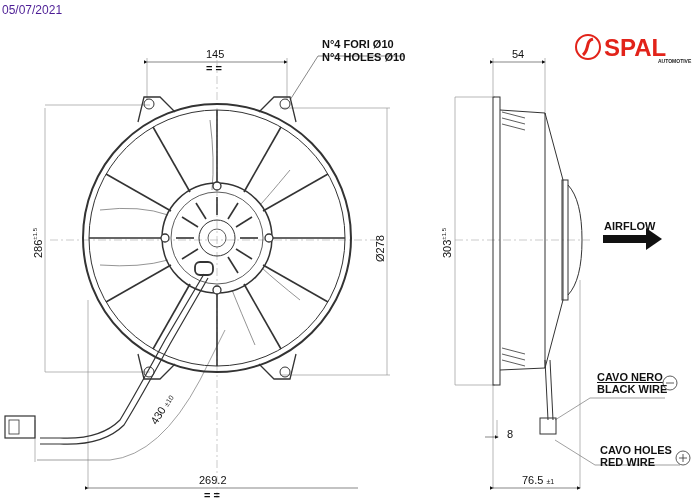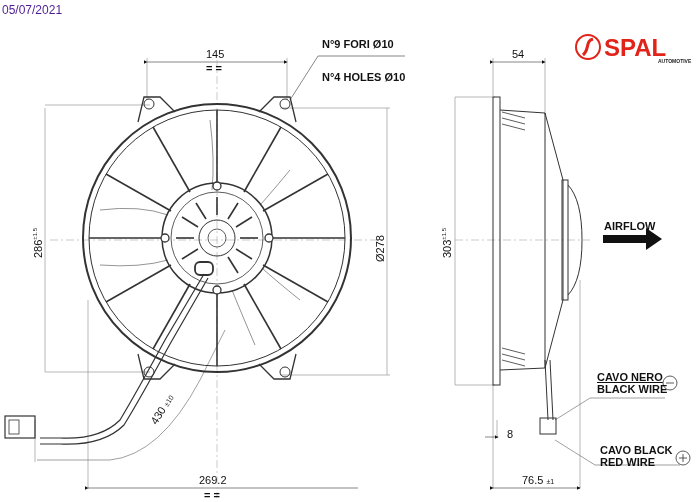--- a/index.html
+++ b/index.html
@@ -162,32 +162,32 @@
   </g>
   <g stroke="#333" fill="none" stroke-width="0.8">
     <circle cx="670" cy="383" r="7"></circle>
     <line x1="666" y1="383" x2="674" y2="383"></line>
     <circle cx="683" cy="458" r="7"></circle>
     <line x1="679" y1="458" x2="687" y2="458"></line>
     <line x1="683" y1="454" x2="683" y2="462"></line>
   </g>
 </svg>
 
-<div class="lbl" style="left:322px;top:38px;">N°9 FORI Ø10</div>
-<div class="lbl" style="left:322px;top:51px;margin-top:20px;">N°4 HOLES Ø10</div>
+<div class="lbl" style="left:322px;top:38px;">N°4 FORI Ø10</div>
+<div class="lbl" style="left:322px;top:51px;">N°4 HOLES Ø10</div>
 <div class="dim" style="left:206px;top:48px;">145</div>
 <div class="dim" style="left:206px;top:62px;font-weight:bold;">= =</div>
 <div class="dim rot" style="left:32px;top:258px;transform:rotate(-90deg);"><span>286</span><sup style="font-size:6px;">±1.5</sup></div>
 <div class="dim rot" style="left:374px;top:262px;transform:rotate(-90deg);">Ø278</div>
 <div class="dim" style="left:199px;top:474px;">269.2</div>
 <div class="dim" style="left:204px;top:489px;font-weight:bold;">= =</div>
 <div class="dim rot" style="left:148px;top:420px;transform:rotate(-58deg);"><span>430</span> <span style="font-size:7px;">±10</span></div>
 
 <div class="dim" style="left:512px;top:48px;">54</div>
 <div class="dim rot" style="left:441px;top:258px;transform:rotate(-90deg);"><span>303</span><sup style="font-size:6px;">±1.5</sup></div>
 <div class="dim" style="left:507px;top:428px;">8</div>
 <div class="dim" style="left:522px;top:474px;"><span>76.5</span> <span style="font-size:7px;">±1</span></div>
 <div class="lbl" style="left:604px;top:220px;">AIRFLOW</div>
 
 <div class="lbl" style="left:597px;top:371px;text-decoration:underline;">CAVO NERO</div>
 <div class="lbl" style="left:597px;top:383px;">BLACK WIRE</div>
-<div class="lbl" style="left:600px;top:444px;">CAVO BLACK</div>
+<div class="lbl" style="left:600px;top:444px;">CAVO HOLES</div>
 <div class="lbl" style="left:600px;top:456px;">RED WIRE</div>
 
 </body></html>

